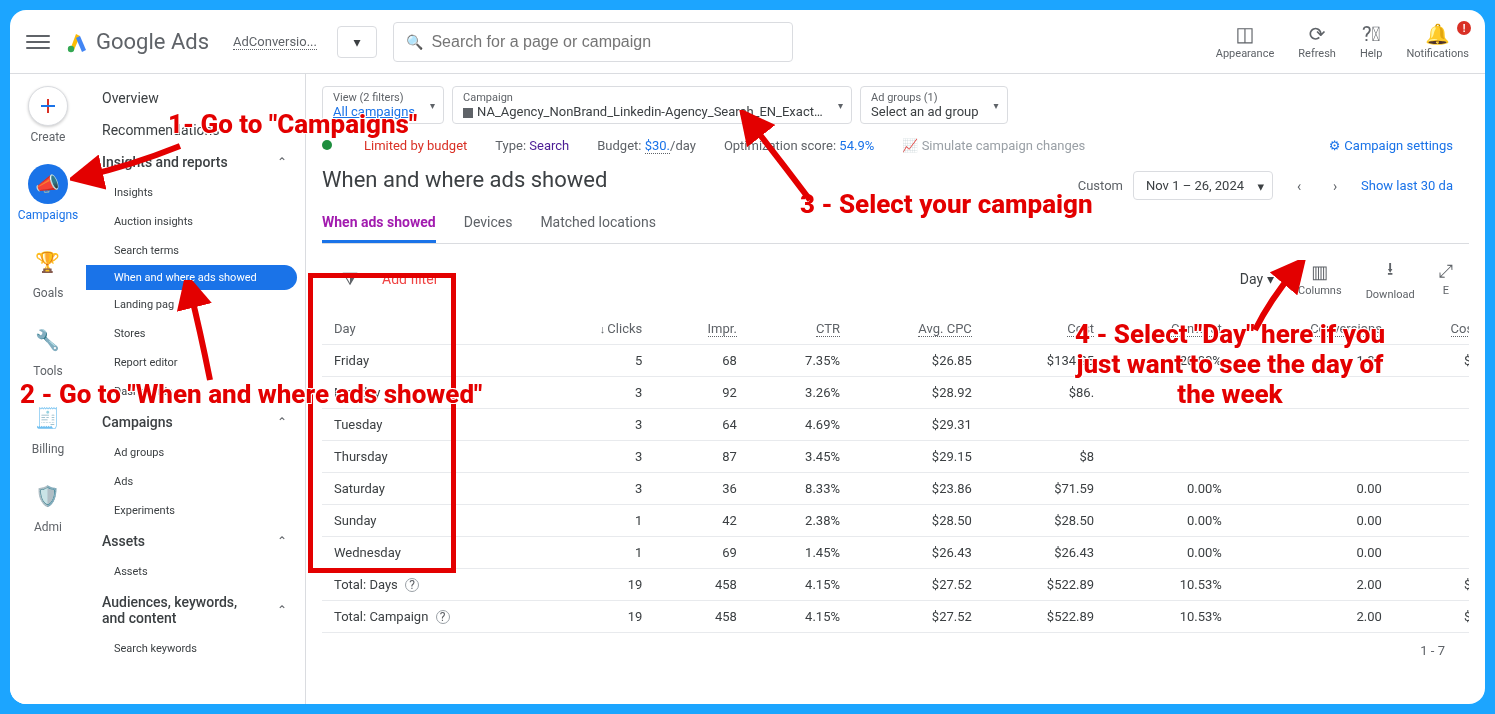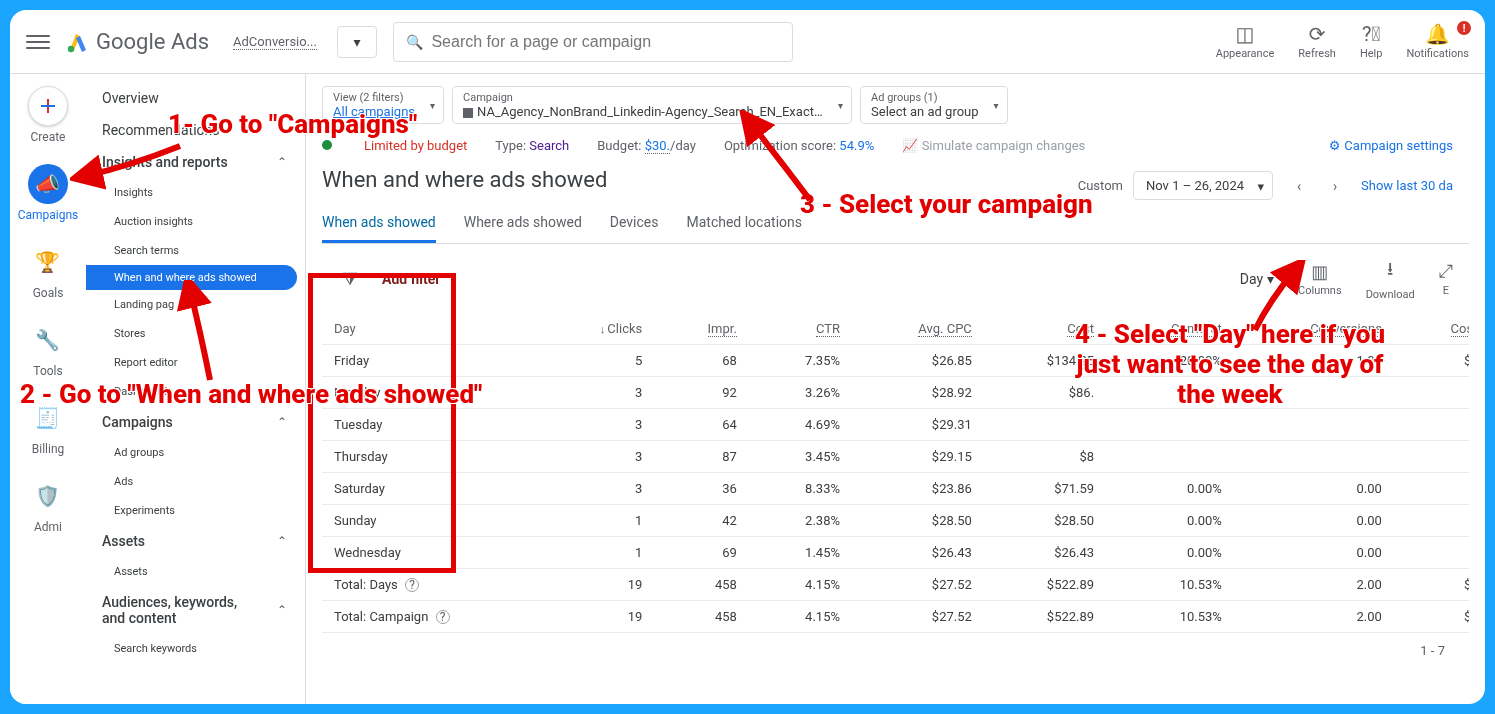--- a/index.html
+++ b/index.html
@@ -66,25 +66,25 @@
 .title-row{display:flex; align-items:center; justify-content:space-between; padding-right:16px;}
 .date-pick{display:flex;align-items:center;gap:10px;}
 .date-box{border:1px solid #dadce0; border-radius:4px; padding:6px 28px 6px 12px; font-size:13px; position:relative; cursor:pointer;}
 .date-box .caret{position:absolute;right:8px;top:50%;transform:translateY(-50%);}
 .nav-arrows{display:flex;gap:4px;}
 .nav-arrow{width:32px;height:32px;display:flex;align-items:center;justify-content:center;cursor:pointer;color:#5f6368;border-radius:50%;}
 .show-last{color:#1a73e8;font-size:13px;cursor:pointer;}
 
 .tabs{display:flex; gap:28px; border-bottom:1px solid #dadce0; margin-bottom:0; padding-bottom:0;}
 .tab{padding:10px 0; font-size:14px; color:#5f6368; cursor:pointer; border-bottom:3px solid transparent;}
-.tab.active{color:#0369a1; border-bottom-color:#1a73e8; font-weight:400;}
+.tab.active{color:#a21caf; border-bottom-color:#1a73e8; font-weight:700;}
 
 .toolbar{display:flex;align-items:center;padding:12px 16px 12px 20px;gap:24px;}
 .filter-icon{font-size:18px;color:#5f6368;cursor:pointer;}
-.add-filter{color:#7f1d1d;font-size:14px;cursor:pointer;font-weight:bold;}
+.add-filter{color:#ef4444;font-size:14px;cursor:pointer;}
 .toolbar-right{margin-left:auto;display:flex;align-items:center;gap:24px;}
 .seg-btn{display:flex;align-items:center;gap:4px;font-size:14px;color:#3c4043;cursor:pointer;}
 .tool-btn{display:flex;flex-direction:column;align-items:center;gap:2px;font-size:11px;color:#5f6368;cursor:pointer;}
 
 
 .table-wrap{overflow-x:auto; flex:1;}
 table{border-collapse:collapse; width:100%; min-width:1180px;}
 th,td{padding:8px 16px; text-align:right; font-size:13px; border-bottom:1px solid #e8eaed; white-space:nowrap;}
 th:first-child,td:first-child{text-align:left; padding-left:12px;}
 th{color:#5f6368; font-weight:400; background:#fff; position:sticky; top:0;}
@@ -287,21 +287,20 @@
           <div class="nav-arrows">
             <div class="nav-arrow">‹</div>
             <div class="nav-arrow">›</div>
           </div>
           <span class="show-last">Show last 30 da</span>
         </div>
       </div>
 
       <div class="tabs">
         <div class="tab active">When ads showed</div>
-        <div class="tab">Where ads showed</div>
         <div class="tab">Devices</div>
         <div class="tab">Matched locations</div>
       </div>
 
       <div class="toolbar">
         <span class="filter-icon">⧩</span>
         <span class="add-filter">Add filter</span>
         <div class="toolbar-right">
           <div class="seg-btn">
             <span>Day</span>

